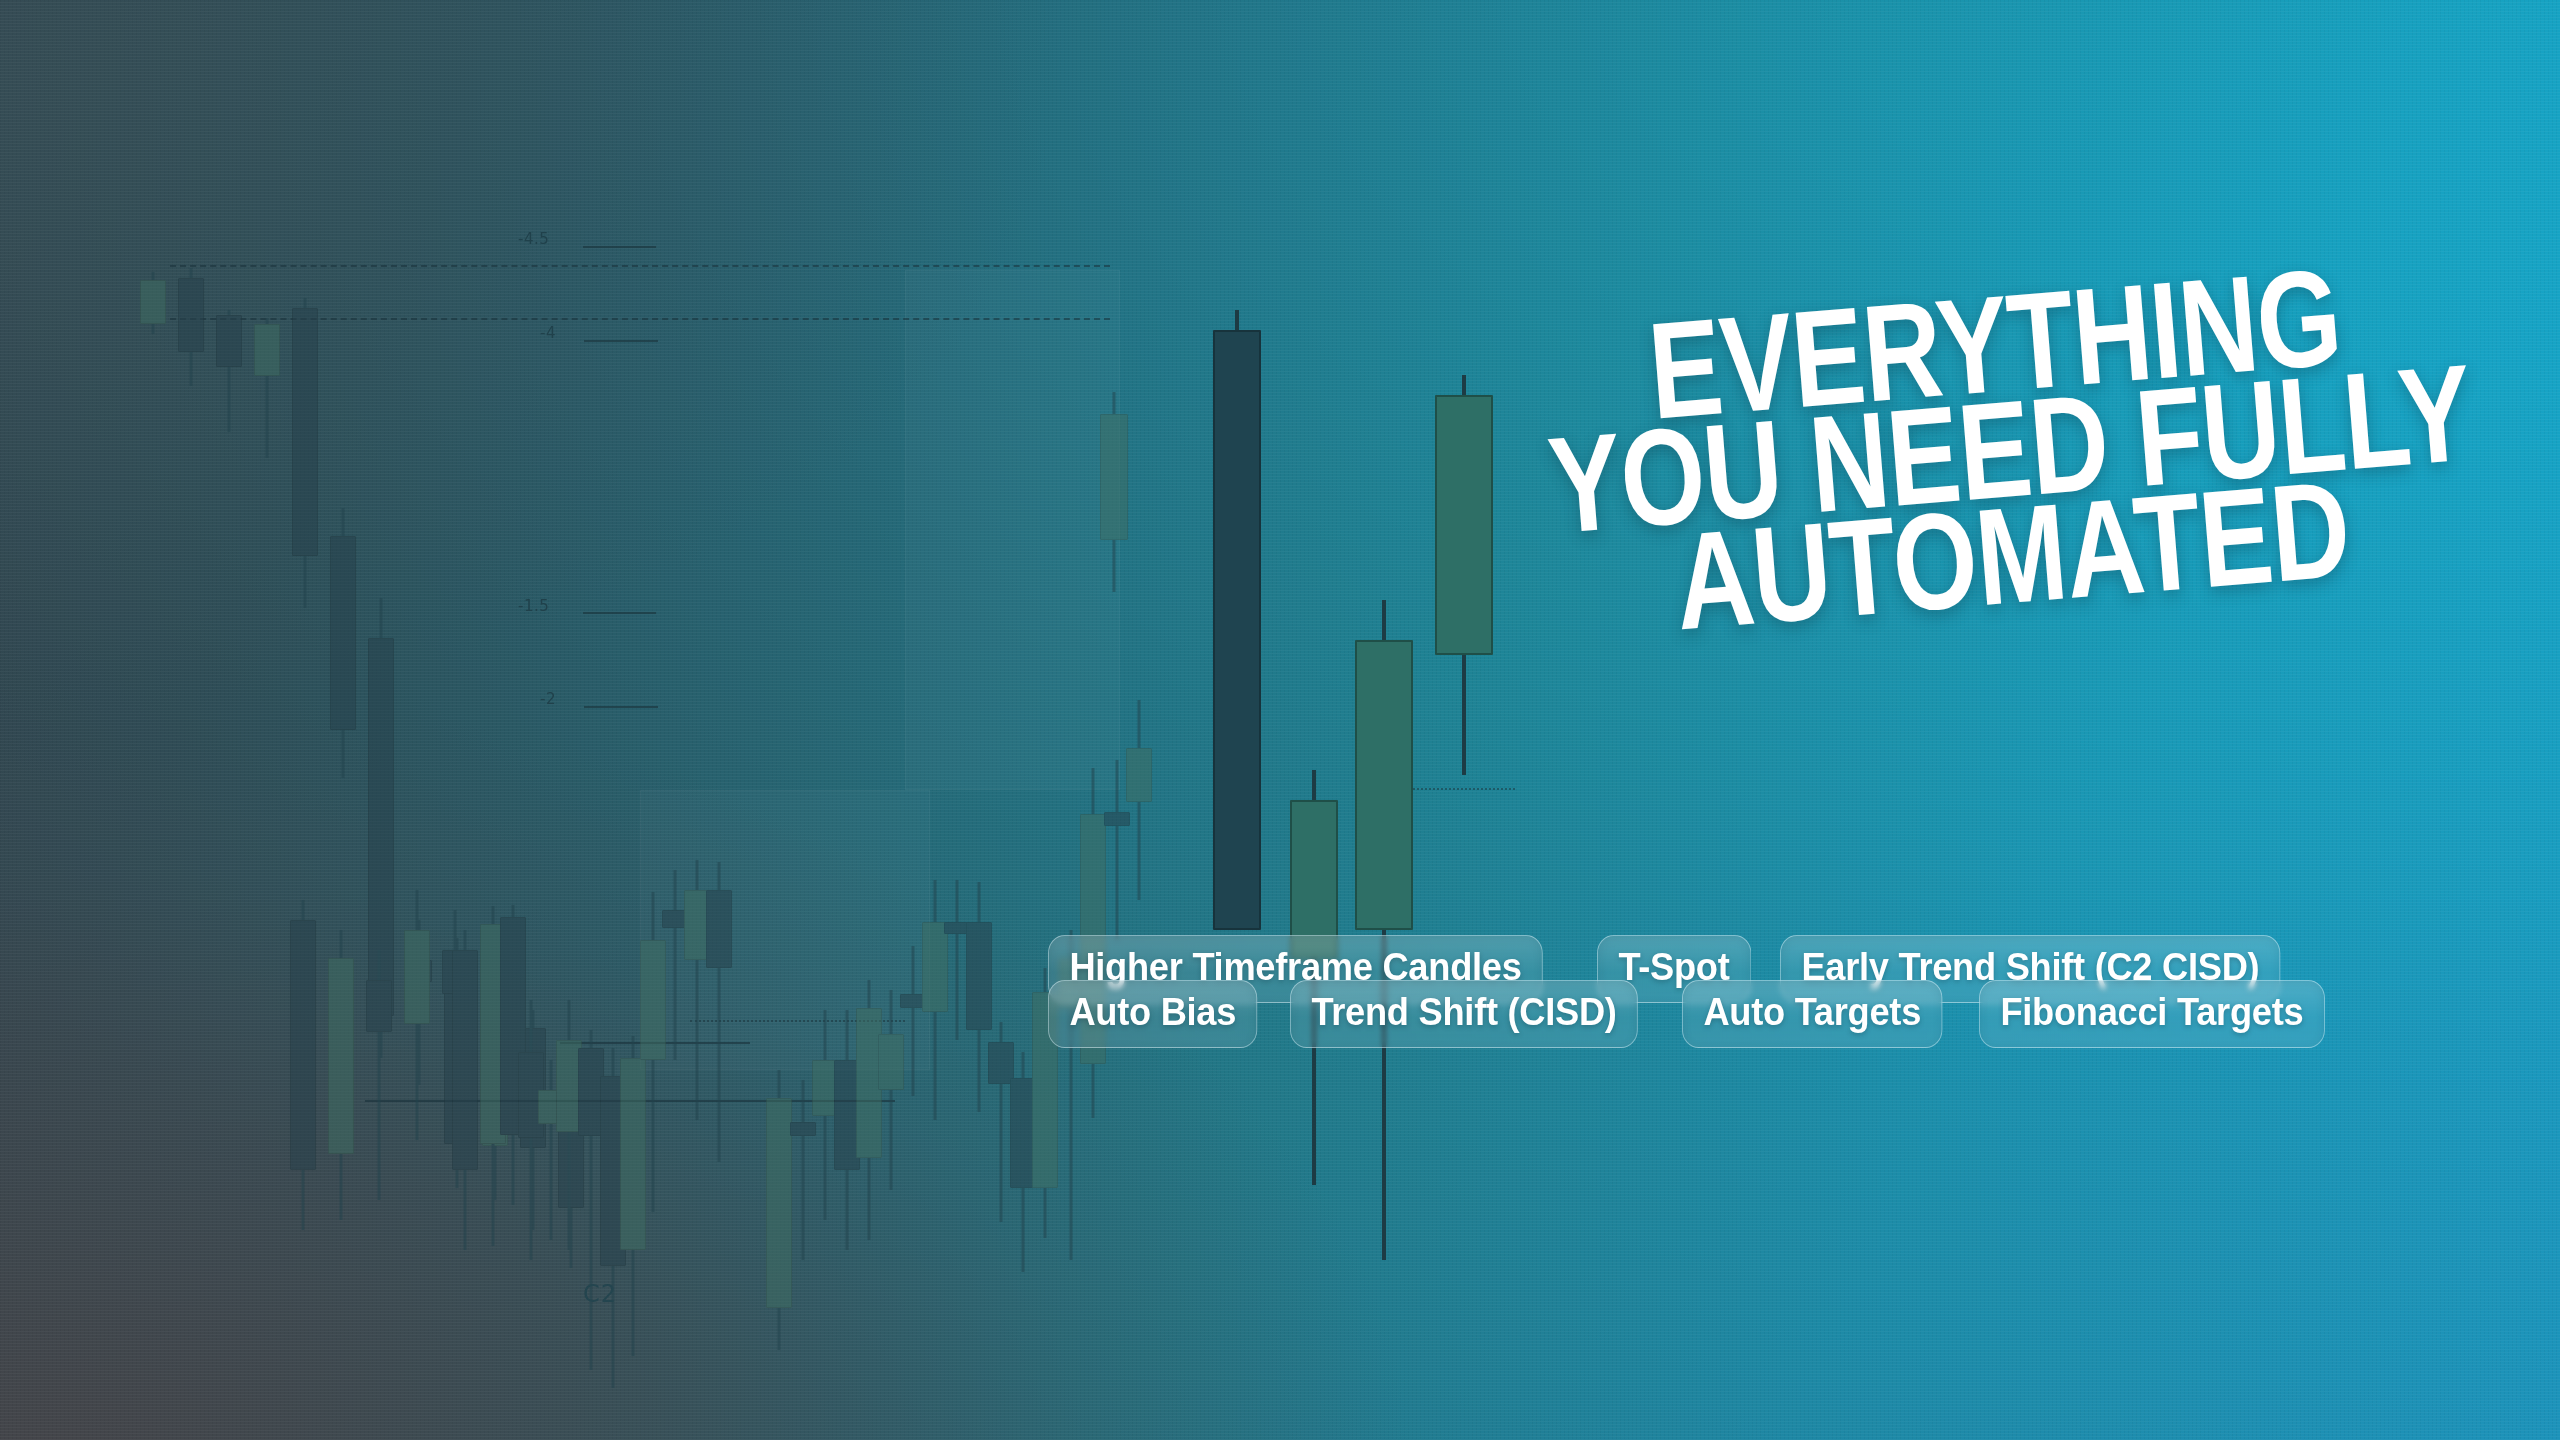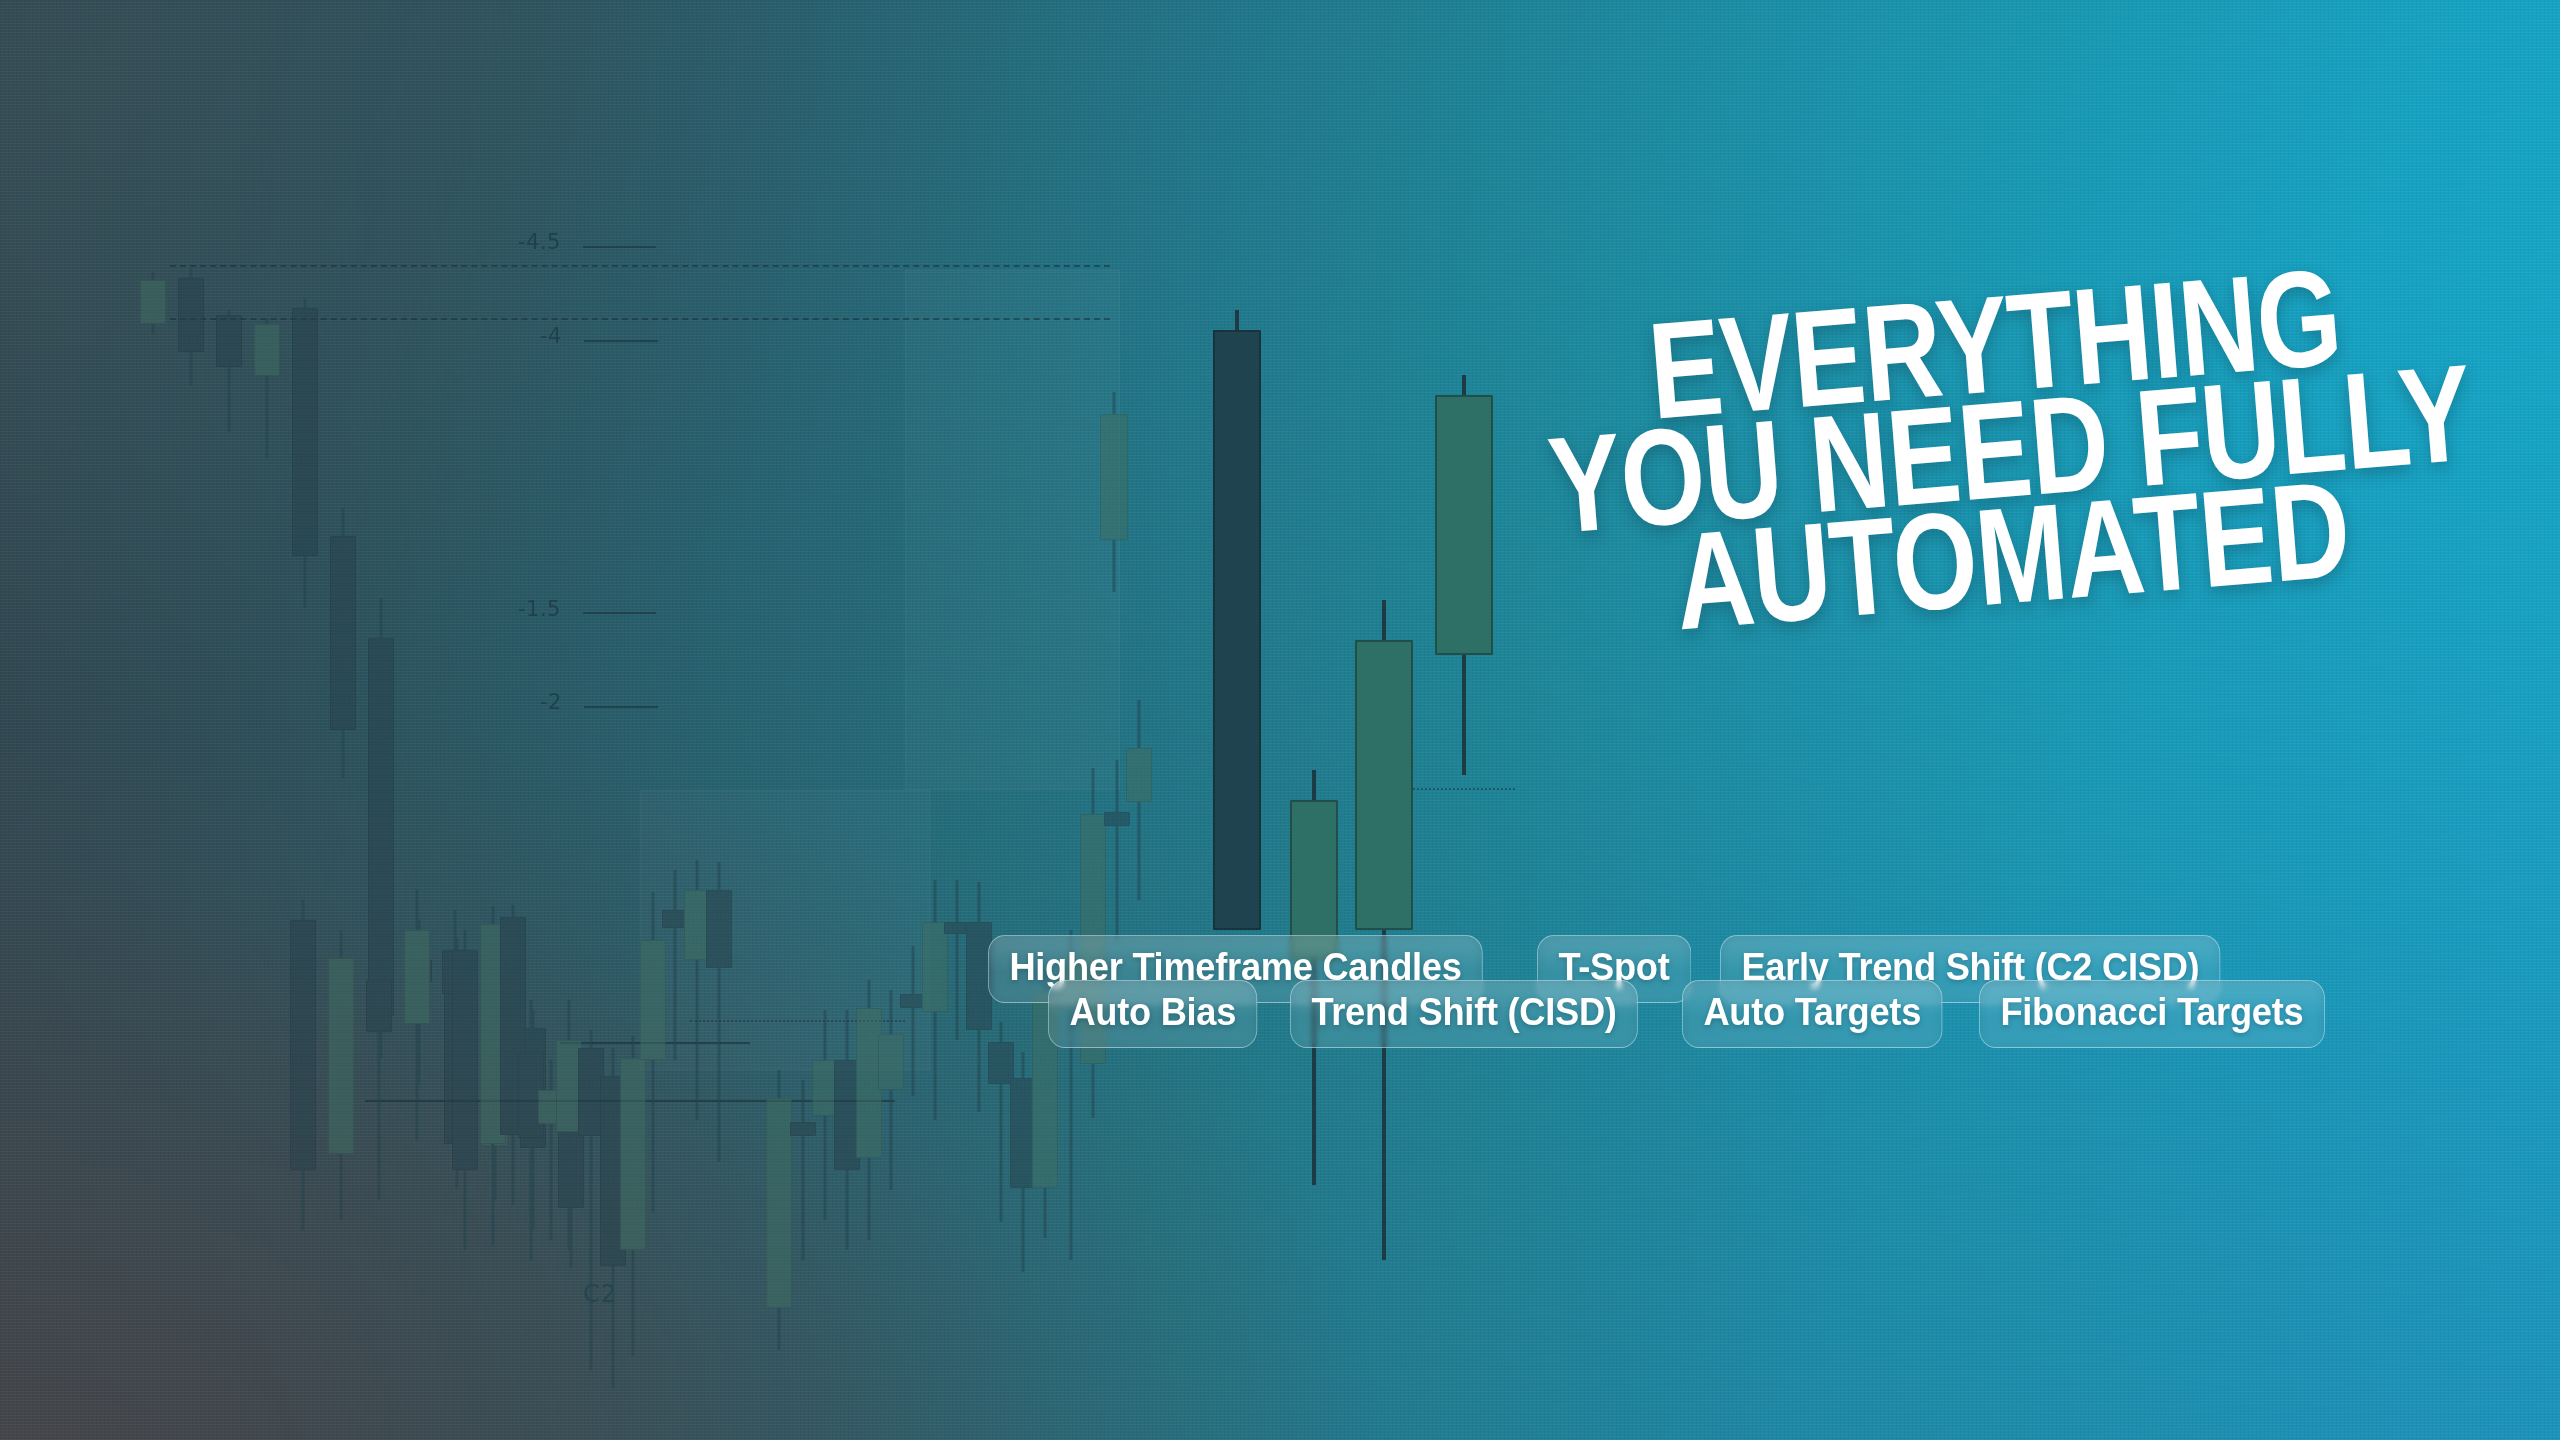--- a/index.html
+++ b/index.html
@@ -56,21 +56,21 @@
   .gridline{
     position:absolute; height:0;
     border-top:2px dashed rgba(24,48,56,.55);
   }
   .gridline.dotted{ border-top:2px dotted rgba(24,48,56,.5); }
   .marker-line{
     position:absolute; height:0;
     border-top:2px solid rgba(24,48,58,.62);
   }
   .axis-label{
-    position:absolute; color:#20414b; font-size:21px; letter-spacing:.5px;
+    position:absolute; color:#20414b; font-size:15px; letter-spacing:.5px;
     font-family:"DejaVu Sans", sans-serif; white-space:nowrap;
   }
   .axis-tick{
     position:absolute; height:0; border-top:2px solid rgba(26,52,60,.62);
   }
   .c2-label{
     position:absolute; color:#24454f; font-size:24px; letter-spacing:1px;
     font-family:"DejaVu Sans", sans-serif;
   }
   .panel-ghost{
@@ -370,21 +370,21 @@
   </div>
 
 </div>
 
 <div id="headline">
   <div class="line l1">EVERYTHING</div>
   <div class="line l2">YOU NEED FULLY</div>
   <div class="line l3">AUTOMATED</div>
 </div>
 
-<div class="pill-row" style="left:988px;top:935px;">
+<div class="pill-row" style="left:1048px;top:935px;">
   <div class="pill">Higher Timeframe Candles</div>
   <div class="pill">T-Spot</div>
   <div class="pill">Early Trend Shift (C2 CISD)</div>
 </div>
 
 <div class="pill-row" style="left:1048px;top:980px;">
   <div class="pill">Auto Bias</div>
   <div class="pill">Trend Shift (CISD)</div>
   <div class="pill">Auto Targets</div>
   <div class="pill">Fibonacci Targets</div>

